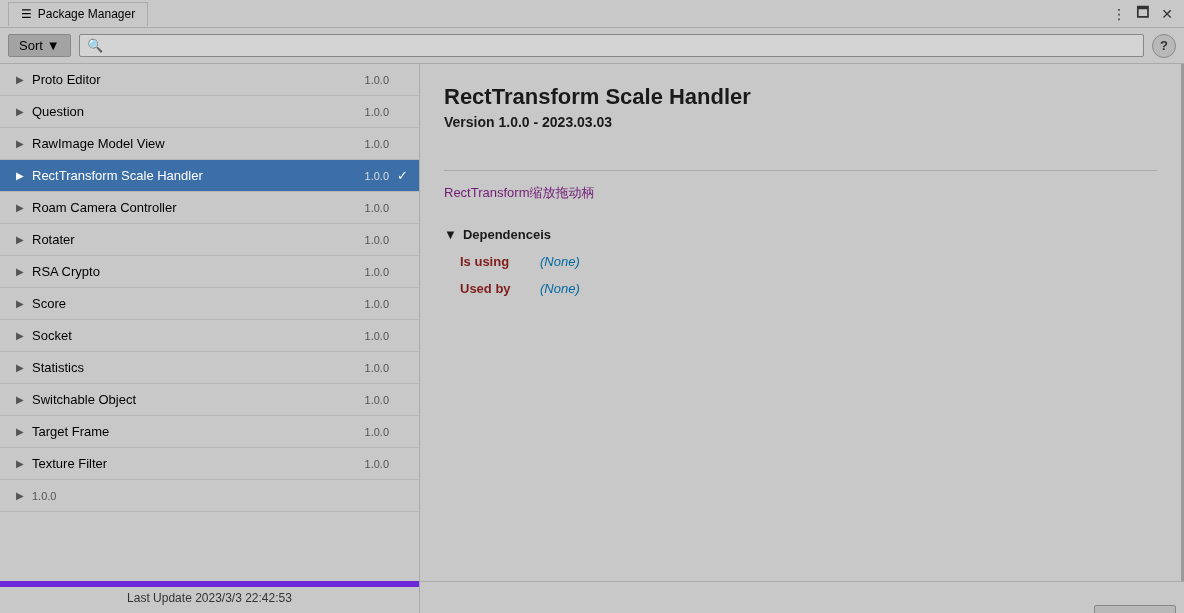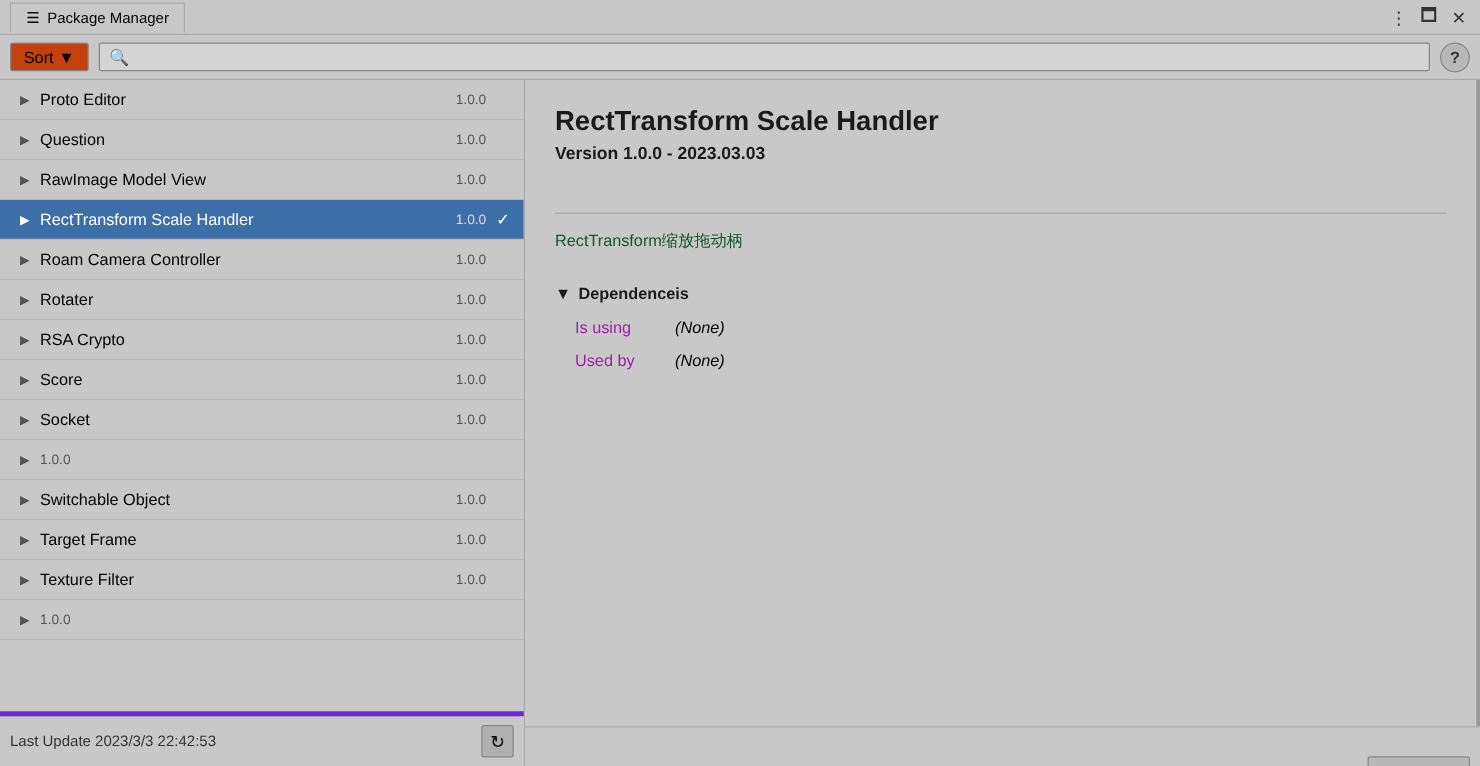--- a/index.html
+++ b/index.html
@@ -59,21 +59,21 @@
     .toolbar {
       background: #c8c8c8;
       display: flex;
       align-items: center;
       height: 36px;
       padding: 0 8px;
       border-bottom: 1px solid #aaa;
       gap: 8px;
     }
     .sort-button {
-      background: #c2410c;
+      background: #a3a3a3;
       border: 1px solid #888;
       padding: 3px 10px;
       font-size: 13px;
       display: flex;
       align-items: center;
       gap: 4px;
       cursor: pointer;
       border-radius: 2px;
     }
     .search-bar {
@@ -172,26 +172,27 @@
     }
     .package-check {
       font-size: 13px;
       color: white;
       width: 14px;
     }
 
     
     .status-bar {
       background: #c8c8c8;
-      border-top: 4px solid #6d28d9;
+      border-top: 6px solid #6d28d9;
       display: flex;
       align-items: center;
       padding: 4px 8px;
       gap: 8px;
-      height: 44px;
+      height: 32px;
+      flex-direction: column;
     }
     .status-text {
       font-size: 12px;
       color: #333;
       flex: 1;
     }
     .refresh-btn {
       width: 26px;
       height: 26px;
       background: #b0b0b0;
@@ -232,21 +233,21 @@
       color: #1a1a1a;
       margin-bottom: 28px;
     }
     .separator {
       border: none;
       border-top: 1px solid #aaa;
       margin: 12px 0;
     }
     .pkg-description {
       font-size: 13px;
-      color: #14532d;
+      color: #701a75;
       margin-bottom: 16px;
       line-height: 1.5;
     }
 
     
     .dep-section {
       margin-top: 8px;
     }
     .dep-header {
       display: flex;
@@ -259,28 +260,28 @@
       cursor: pointer;
     }
     .dep-row {
       display: flex;
       align-items: baseline;
       margin-bottom: 12px;
       padding-left: 16px;
     }
     .dep-label {
       font-size: 13px;
-      font-weight: normal;
-      color: #a21caf;
+      font-weight: bold;
+      color: #7f1d1d;
       width: 80px;
       flex-shrink: 0;
     }
     .dep-value {
       font-size: 13px;
-      color: #000000;
+      color: #0369a1;
       font-style: italic;
     }
 
     
     .right-bottom {
       background: #c8c8c8;
       border-top: 1px solid #aaa;
       display: flex;
       align-items: center;
       padding: 4px 8px;
@@ -382,20 +383,21 @@
           <span class="package-check"></span>
         </div>
         <div class="package-item">
           <span class="package-arrow">▶</span>
           <span class="package-name">Socket</span>
           <span class="package-version">1.0.0</span>
           <span class="package-check"></span>
         </div>
         <div class="package-item">
           <span class="package-arrow">▶</span>
+          <span class="package-name">Statistics</span>
           <span class="package-version">1.0.0</span>
           <span class="package-check"></span>
         </div>
         <div class="package-item">
           <span class="package-arrow">▶</span>
           <span class="package-name">Switchable Object</span>
           <span class="package-version">1.0.0</span>
           <span class="package-check"></span>
         </div>
         <div class="package-item">

